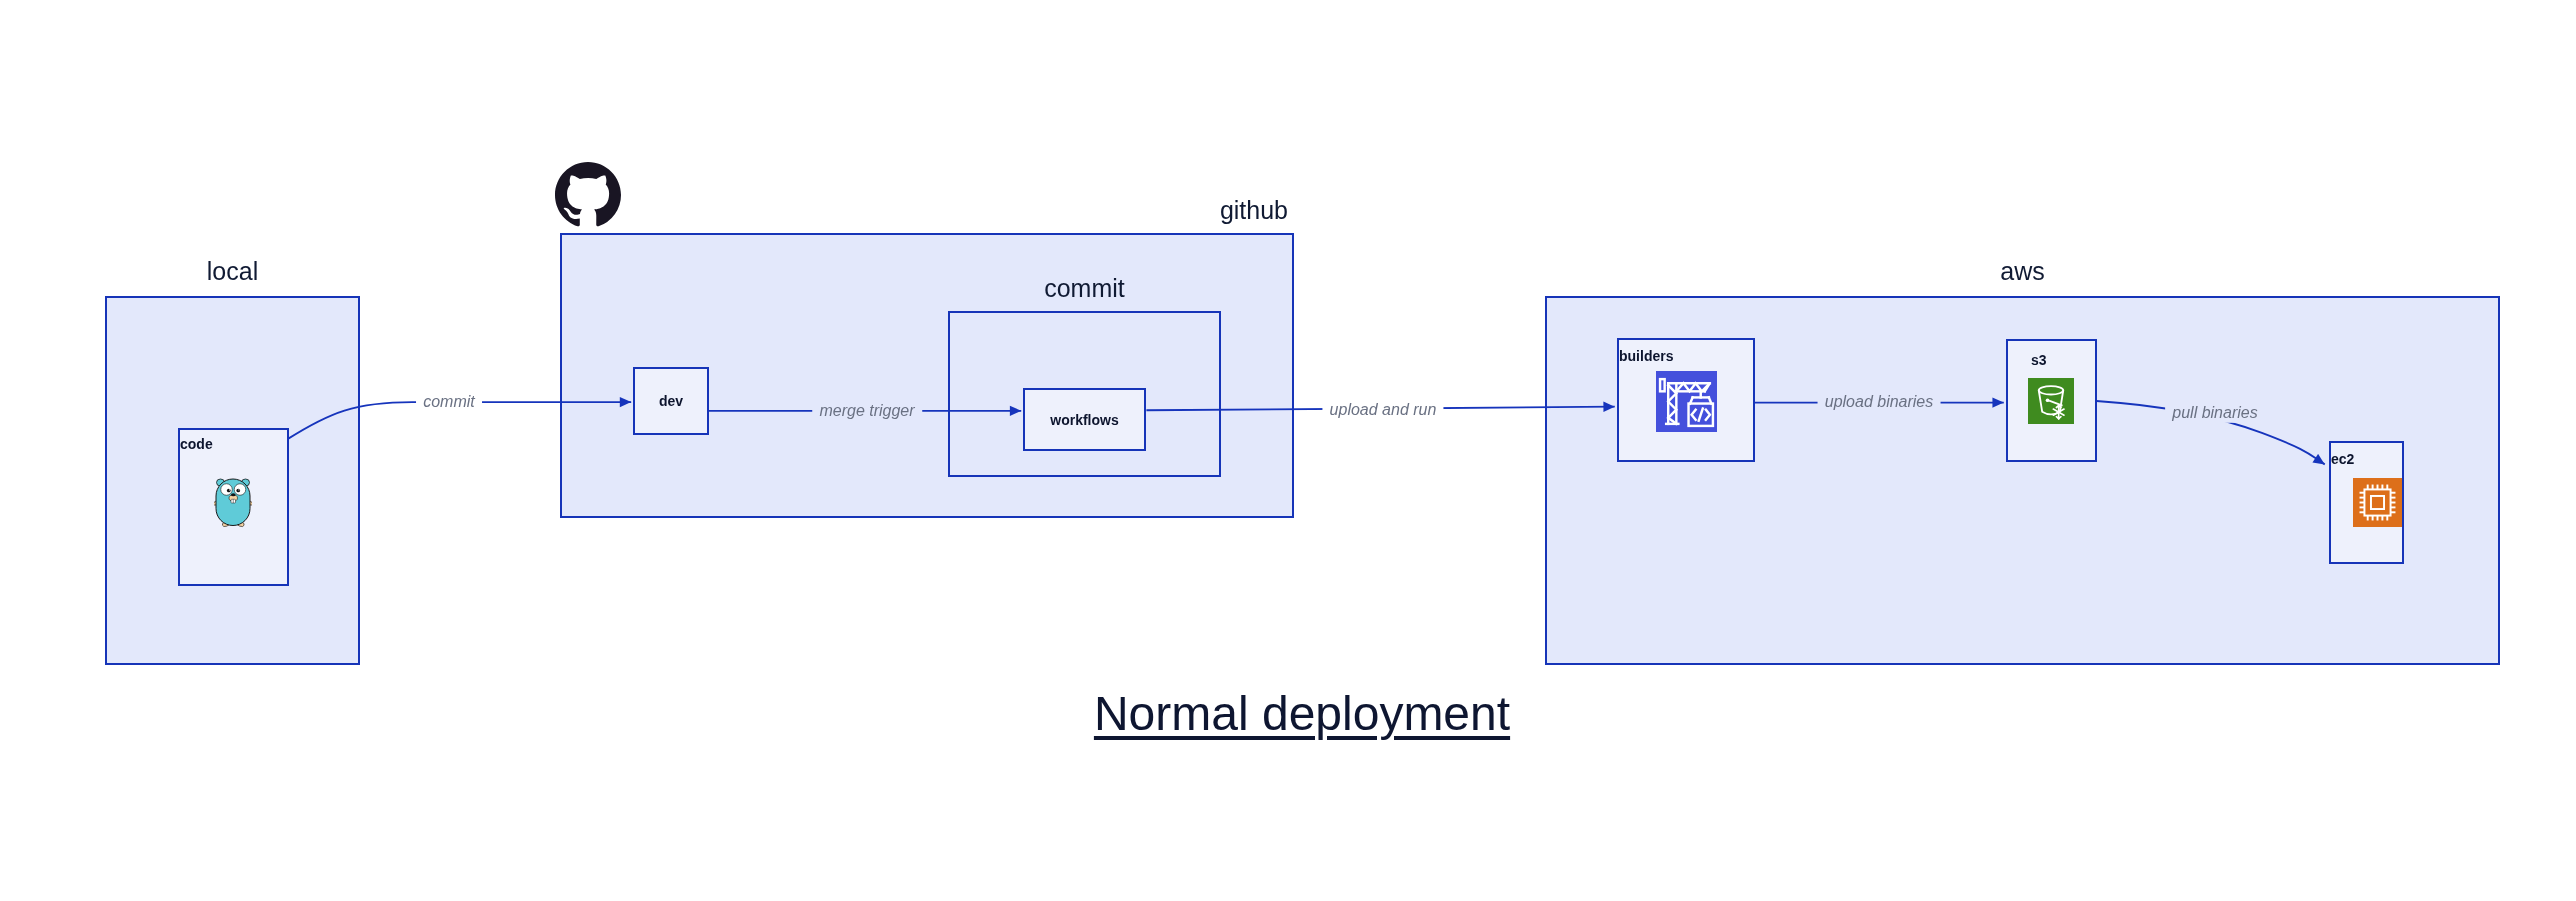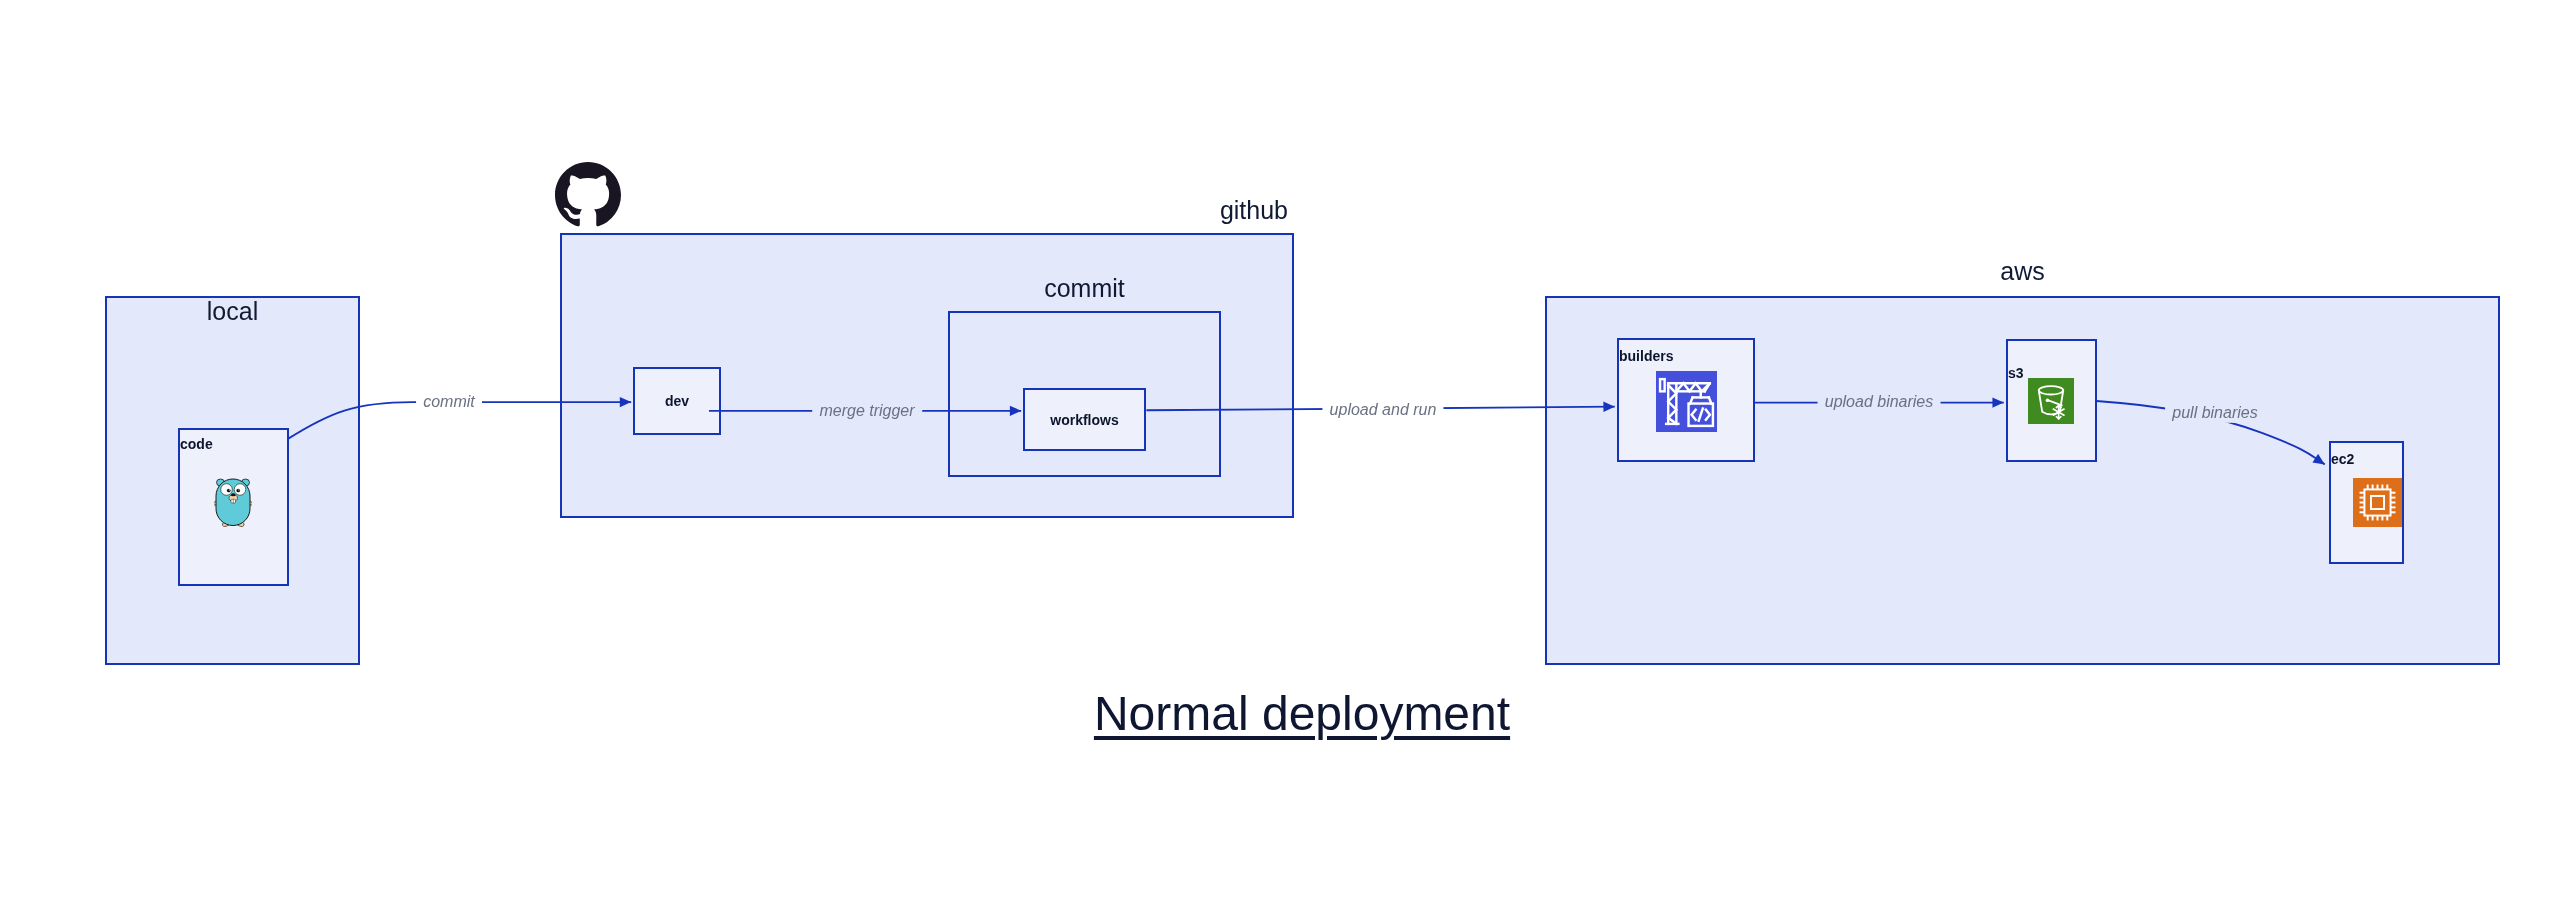--- a/index.html
+++ b/index.html
@@ -26,47 +26,47 @@
 </head>
 <body>
 
 <div class="canvas">
 
   <div class="container-box" style="left:105px;top:296px;width:255px;height:369px;"></div>
   <div class="container-box" style="left:560px;top:233px;width:734px;height:285px;"></div>
   <div class="container-box" style="left:948px;top:311px;width:273px;height:166px;"></div>
   <div class="container-box" style="left:1545px;top:296px;width:955px;height:369px;"></div>
 
-  <div class="container-label center" style="left:105px;top:259px;width:255px;margin-top:40px;">local</div>
+  <div class="container-label center" style="left:105px;top:259px;width:255px;">local</div>
   <div class="container-label right" style="left:560px;top:198px;width:728px;">github</div>
   <div class="container-label center" style="left:948px;top:276px;width:273px;">commit</div>
   <div class="container-label center" style="left:1545px;top:259px;width:955px;">aws</div>
 
   <svg class="icon" style="left:555px;top:162px;" width="66" height="66" viewBox="0 0 16 16">
     <path fill="#191523" d="M8 0C3.58 0 0 3.58 0 8c0 3.54 2.29 6.53 5.47 7.59.4.07.55-.17.55-.38 0-.19-.01-.82-.01-1.49-2.01.37-2.53-.49-2.69-.94-.09-.23-.48-.94-.82-1.13-.28-.15-.68-.52-.01-.53.63-.01 1.08.58 1.23.82.72 1.21 1.87.87 2.33.66.07-.52.28-.87.51-1.07-1.78-.2-3.64-.89-3.64-3.95 0-.87.31-1.59.82-2.15-.08-.2-.36-1.02.08-2.12 0 0 .67-.21 2.2.82.64-.18 1.32-.27 2-.27s1.36.09 2 .27c1.53-1.04 2.2-.82 2.2-.82.44 1.1.16 1.92.08 2.12.51.56.82 1.27.82 2.15 0 3.07-1.87 3.75-3.65 3.95.29.25.54.73.54 1.48 0 1.07-.01 1.93-.01 2.2 0 .21.15.46.55.38A8.01 8.01 0 0 0 16 8c0-4.42-3.58-8-8-8z"></path>
   </svg>
 
   <div class="node-box" style="left:178px;top:428px;width:111px;height:158px;">
     <div class="node-label" style="top:7.2px;">code</div>
   </div>
 
-  <div class="node-box" style="left:633px;top:367px;width:88px;height:68px;padding-left:40px;">
+  <div class="node-box" style="left:633px;top:367px;width:76px;height:68px;padding-left:40px;">
     <div class="node-center">dev</div>
   </div>
 
   <div class="node-box" style="left:1023px;top:388px;width:123px;height:63px;padding-left:39px;">
     <div class="node-center">workflows</div>
   </div>
 
   <div class="node-box" style="left:1617px;top:338px;width:138px;height:124px;">
     <div class="node-label" style="top:9.3px;">builders</div>
   </div>
 
   <div class="node-box" style="left:2006px;top:339px;width:91px;height:123px;">
-    <div class="node-label" style="top:25px;">s3</div>
+    <div class="node-label" style="top:12px;margin-left:23px;">s3</div>
   </div>
 
   <div class="node-box" style="left:2329px;top:441px;width:75px;height:123px;">
     <div class="node-label" style="top:9.3px;">ec2</div>
   </div>
 
   <svg class="icon" style="left:214px;top:475px;" width="38" height="53" viewBox="0 0 76 100">
     <ellipse cx="13" cy="12" rx="8" ry="7" fill="#5fcbd8" stroke="#1a1a1a" stroke-width="1.6"></ellipse>
     <ellipse cx="63" cy="12" rx="8" ry="7" fill="#5fcbd8" stroke="#1a1a1a" stroke-width="1.6"></ellipse>
     <ellipse cx="4.5" cy="53" rx="6" ry="3.6" fill="#f6d2a2" stroke="#1a1a1a" stroke-width="1.2" transform="rotate(-24 4.5 53)"></ellipse>

